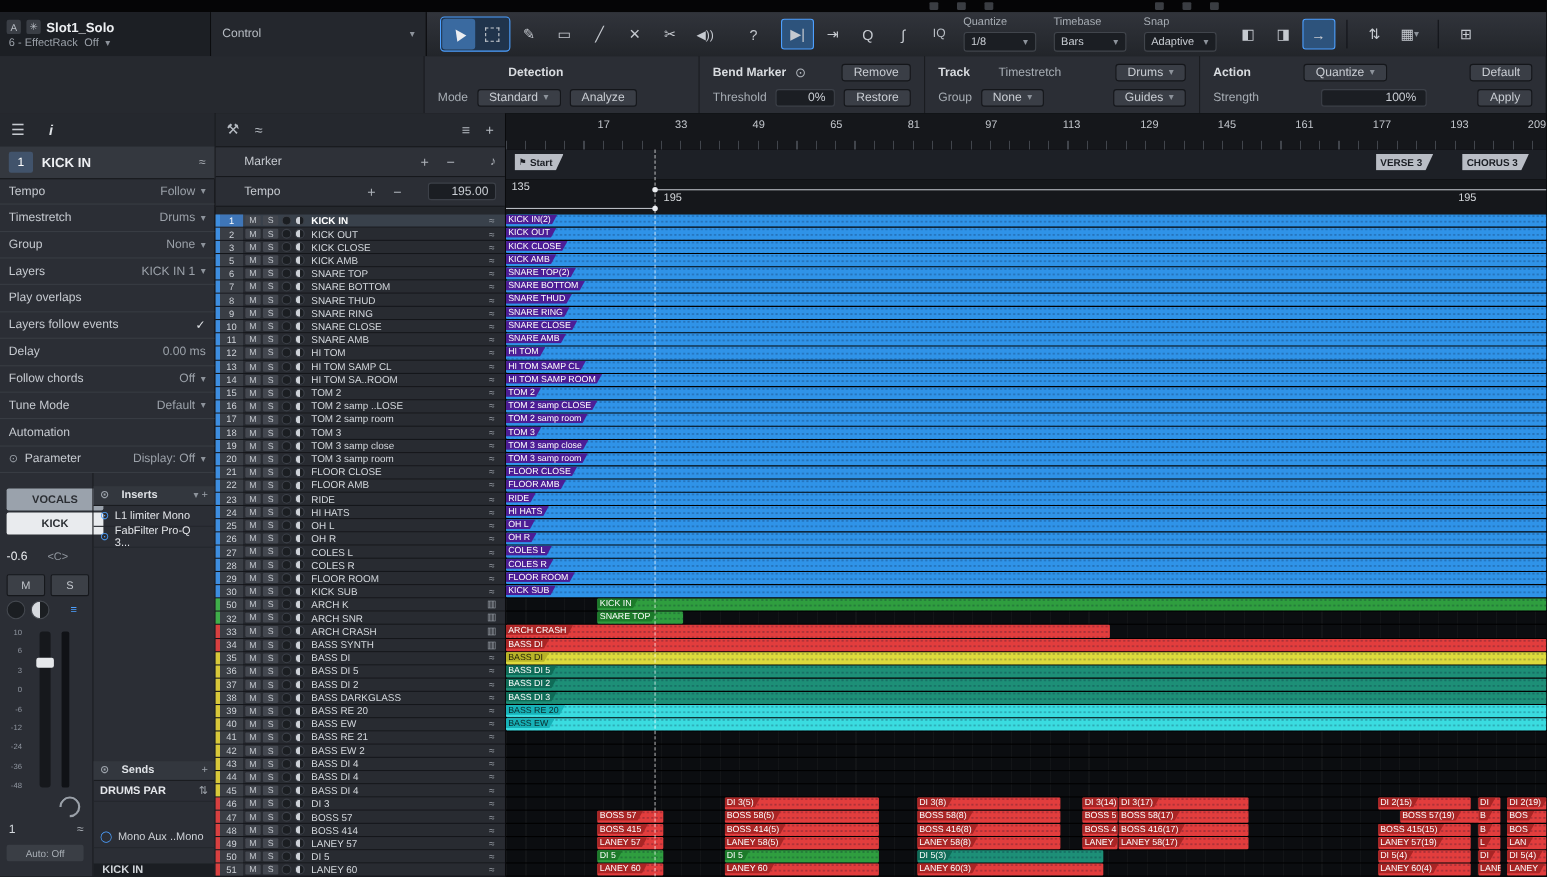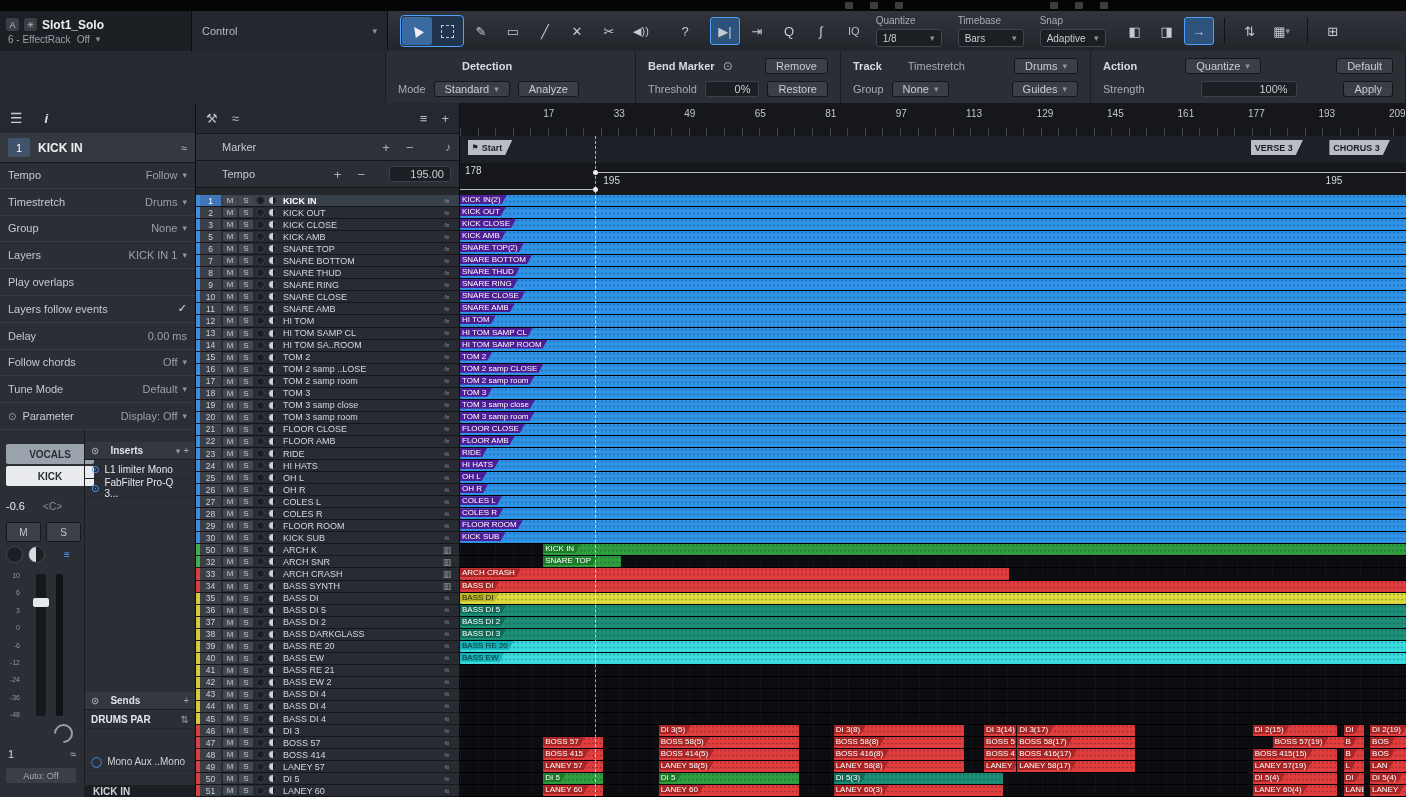--- a/index.html
+++ b/index.html
@@ -366,20 +366,24 @@
             </span>
           </div>
           <div class="iparam">
             <span class="plabel">Tune Mode</span>
             <span class="pval">
               <span>Default</span>
               <i class="caret">▾</i>
             </span>
           </div>
           <div class="iparam">
+            <span class="plabel">Automation</span>
+            <span class="pval"></span>
+          </div>
+          <div class="iparam">
             <span class="pwr">⊙</span>
             <span class="plabel">Parameter</span>
             <span class="pval">
               <span>Display: Off</span>
               <i class="caret">▾</i>
             </span>
           </div>
         </div>
       <div class="ichannel">
         <div class="ch-left">
@@ -1005,21 +1009,21 @@
             <b>Start</b>
           </span>
           <span class="mchip" style="left: 83.6%;">
             <b>VERSE 3</b>
           </span>
           <span class="mchip" style="left: 91.9%;">
             <b>CHORUS 3</b>
           </span>
         </div>
       <div class="tempo-lane">
-        <span class="tval tv135">178</span>
+        <span class="tval tv135">135</span>
         <div class="tl-low"></div>
         <div class="tl-high"></div>
         <span class="tdot2 d1"></span>
         <span class="tdot2 d2"></span>
         <span class="tval tv195a">195</span>
         <span class="tval tv195b">195</span>
       </div>
       <div class="lanes">
           <div class="lane">
             <div class="clip c-blue" style="left: 0%; width: 100%;">

